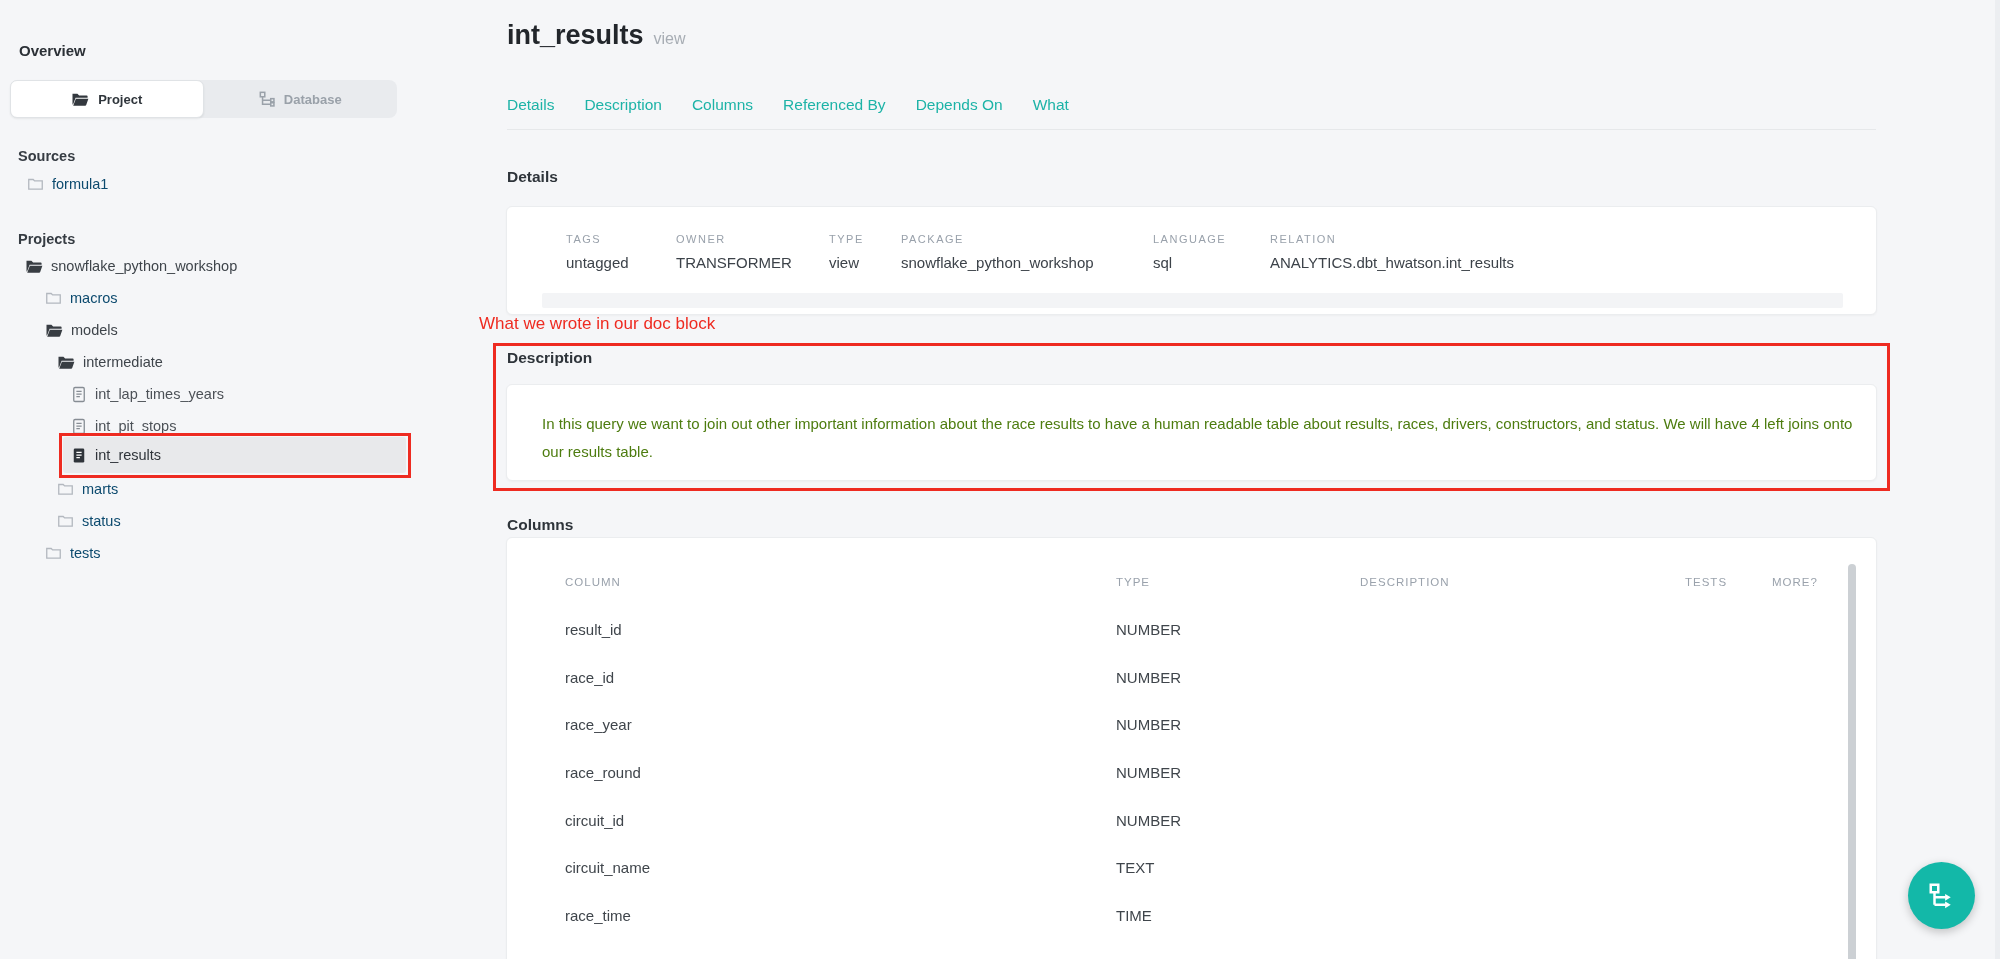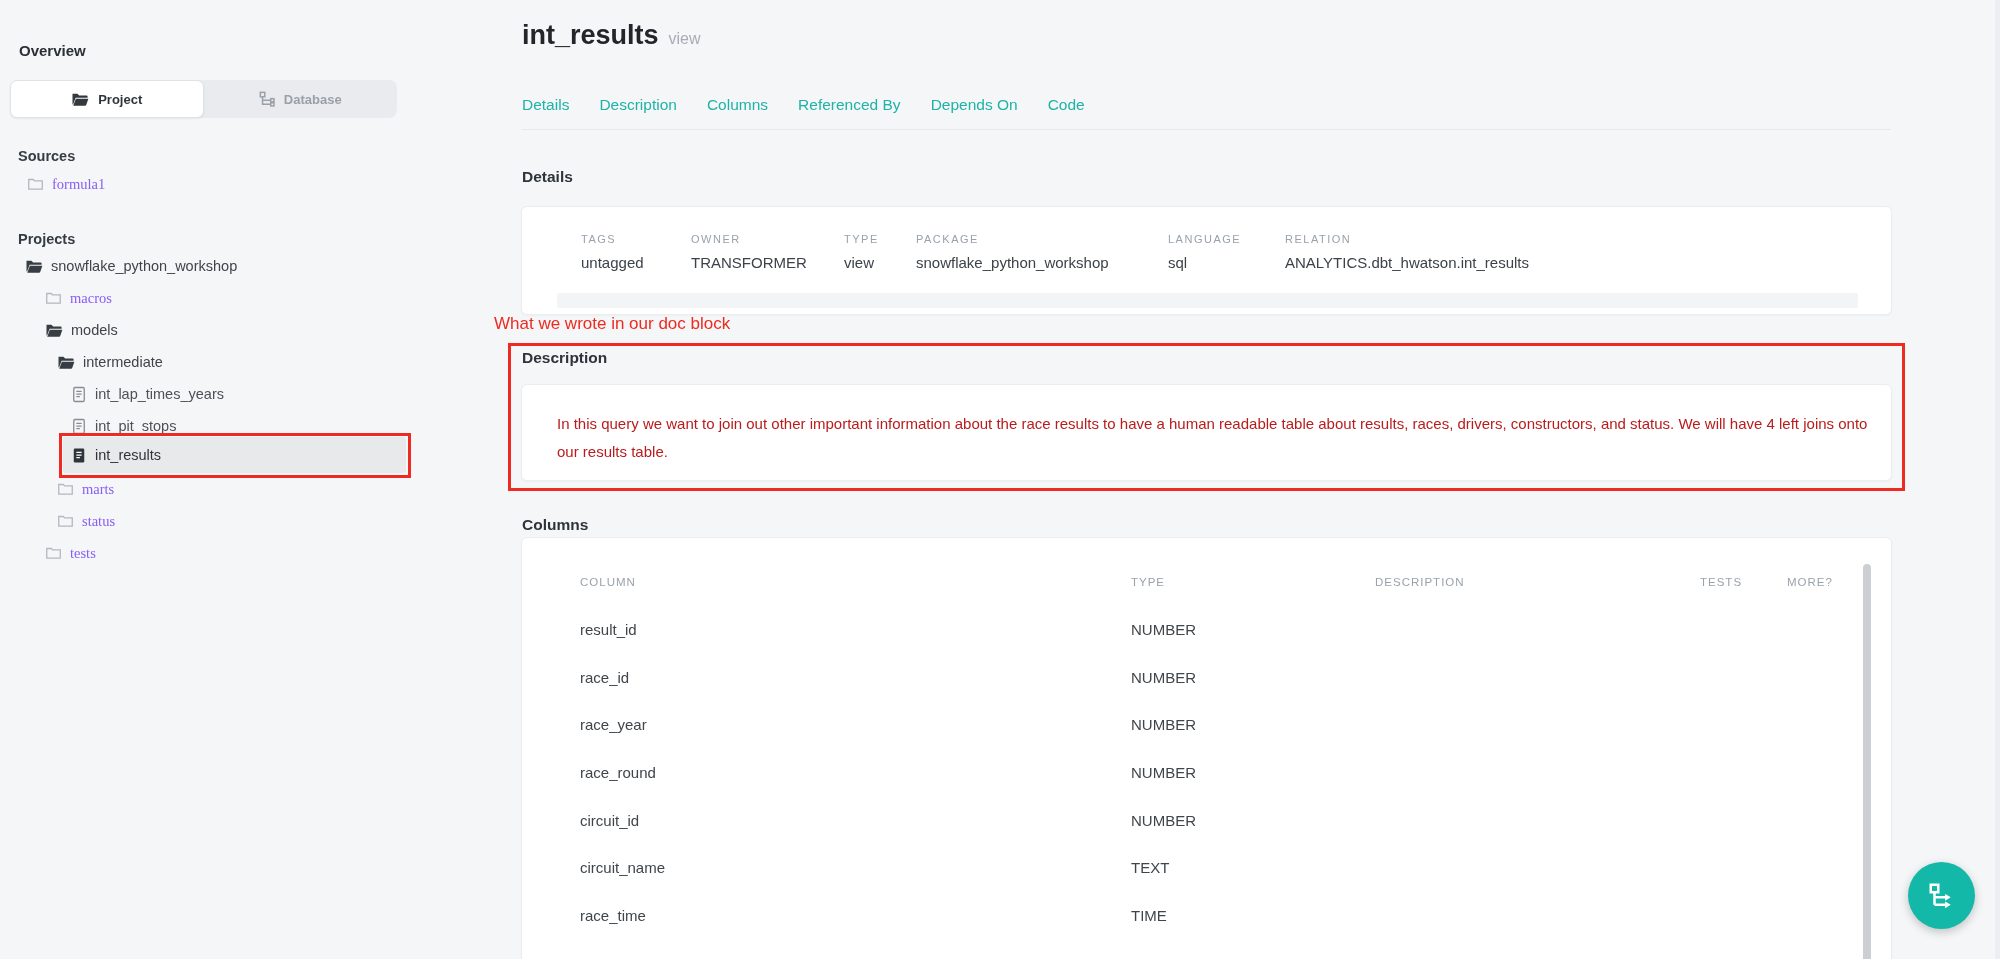--- a/index.html
+++ b/index.html
@@ -15,31 +15,31 @@
   .sb-title { left:19px; top:26px; font-size:15px; font-weight:bold; color:#2b3036;margin-top:16px; }
   .seg { left:10px; top:80px; width:387px; height:38px; background:#e9ebee; border-radius:8px; display:flex; }
   .seg-half { width:50%; height:100%; display:flex; align-items:center; justify-content:center; gap:9px;
               font-size:13px; font-weight:bold; cursor:pointer; }
   .seg-active { background:#ffffff; border:1px solid #e0e3e6; border-radius:7px; color:#2f353b;
                 box-shadow:0 1px 2px rgba(40,45,50,.08); }
   .seg-inactive { color:#9aa1a9; }
   .sec-label { font-size:14.5px; font-weight:bold; color:#363c43; }
   .tree-row { position:absolute; display:flex; align-items:center; height:32px; font-size:14.5px; cursor:pointer; }
   .t-dark { color:#3e444a; }
-  .t-dim  { color:#8b5cf6;font-family:Liberation Serif, serif; }
+  .t-dim  { color:#0c4a6e; }
   .t-file { color:#4c5157; }
   .icon { display:inline-flex; flex:none; }
   .selected-row { position:absolute; left:63px; top:437px; width:343px; height:36px;
                   background:#e8e9eb; border-radius:3px; display:flex; align-items:center;
                   padding-left:9px; gap:9px; font-size:14.5px; color:#2f343a; cursor:pointer; }
   .red-outline { position:absolute; left:59px; top:433px; width:352px; height:45px;
                  border:3px solid #ee2b21; pointer-events:none; }
 
   
-  #main { position:absolute; left:521px; top:0; width:1371px; height:753px; }
+  #main { position:absolute; left:506px; top:0; width:1371px; height:753px; }
   .page-title { position:absolute; left:1px; top:20px; font-size:27px; font-weight:bold; color:#22262b; }
   .page-title .sub { font-size:16px; font-weight:normal; color:#a7adb4; margin-left:10px; }
   .tabs { position:absolute; left:1px; top:96px; display:flex; gap:30px; }
   .tab { font-size:15.5px; color:#1db3a7; cursor:pointer; }
   .tabs-divider { position:absolute; left:1px; top:129px; width:1369px; height:1px; background:#e6e8ea; }
   .sec-head { position:absolute; font-size:15.5px; font-weight:bold; color:#2e343a; }
   .card { position:absolute; left:0; width:1371px; background:#fff; border:1px solid #ebedef;
           border-radius:6px; box-shadow:0 1px 2px rgba(40,45,50,.04); }
 
   
@@ -49,21 +49,21 @@
   .dvalue { position:absolute; top:47px; font-size:15px; color:#3c4249; white-space:nowrap; }
   .d-strip { position:absolute; left:35px; top:86px; width:1301px; height:15px; background:#f3f4f6; border-radius:2px; }
 
   
   .annotation-text { position:absolute; left:-27px; top:314px; font-size:17px; color:#ee2b21; white-space:nowrap; }
   .annotation-box  { position:absolute; left:-13px; top:343px; width:1397px; height:148px;
                      border:3px solid #ee2b21; pointer-events:none; }
 
   
   #desc-card { top:384px; height:97px; }
-  .desc-text { position:absolute; left:35px; top:25px; width:1313px; font-size:15px; line-height:28px; color:#b91c1c; }
+  .desc-text { position:absolute; left:35px; top:25px; width:1313px; font-size:15px; line-height:28px; color:#4d7c0f; }
 
   
   #cols-card { top:537px; height:470px; overflow:hidden; }
   .th { position:absolute; top:38px; font-size:11.5px; letter-spacing:1px; color:#9aa2ac; white-space:nowrap; }
   .rows { position:absolute; left:0; right:0; top:67px; }
   .ctr { position:relative; height:47.7px; cursor:pointer; }
   .c-name,.c-type { position:absolute; top:50%; transform:translateY(-50%); font-size:15px; color:#3f454b; white-space:nowrap; }
   .c-name { left:58px; } .c-type { left:609px; }
   .v-scrollbar { position:absolute; left:1341px; top:26px; width:8px; height:430px;
                  background:#ccd0d4; border-radius:4px; cursor:pointer; }
@@ -220,21 +220,21 @@
   <div class="page-title">
     <span>int_results</span><span class="sub">view</span>
   </div>
 
   <div class="tabs">
     <span class="tab">Details</span>
     <span class="tab">Description</span>
     <span class="tab">Columns</span>
     <span class="tab">Referenced By</span>
     <span class="tab">Depends On</span>
-    <span class="tab">Code</span>
+    <span class="tab">What</span>
   </div>
   <div class="tabs-divider"></div>
 
   <div class="sec-head" style="left:1px; top:168px;">Details</div>
   <div class="card" id="details-card">
     <div class="dfield" style="left:59px;">
       <span class="dlabel">TAGS</span>
       <span class="dvalue">untagged</span>
     </div>
     <div class="dfield" style="left:169px;">

